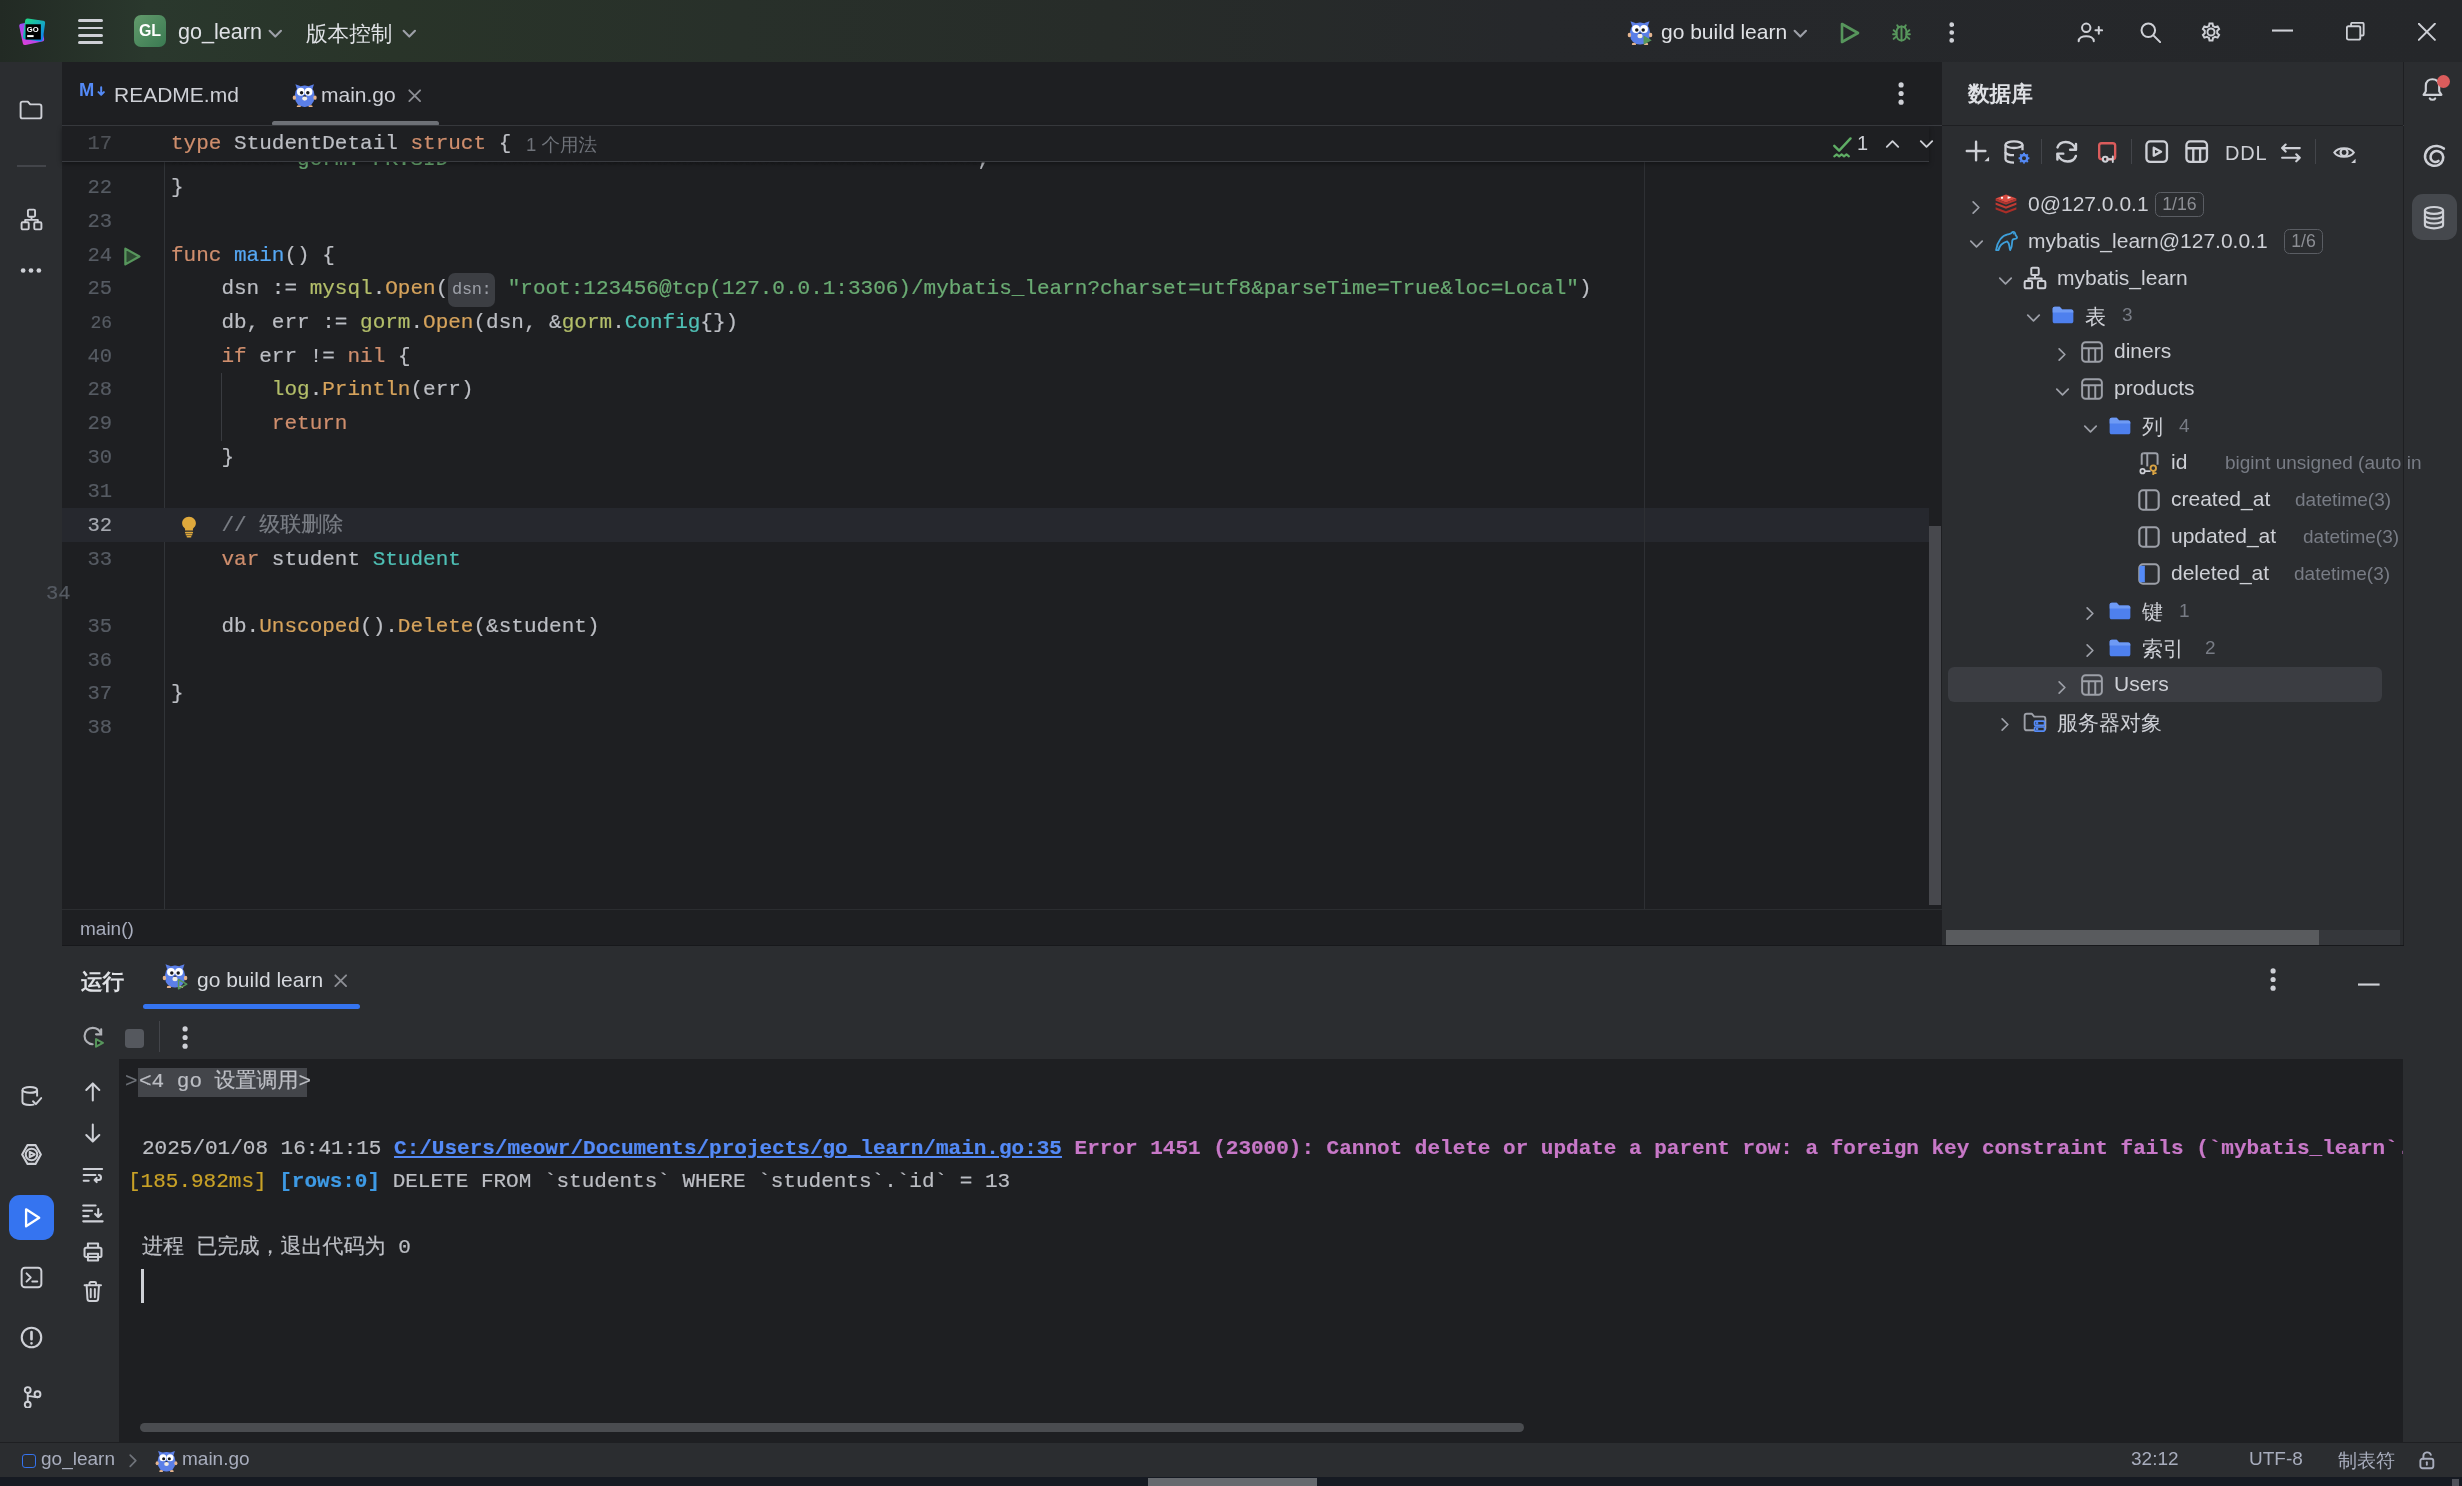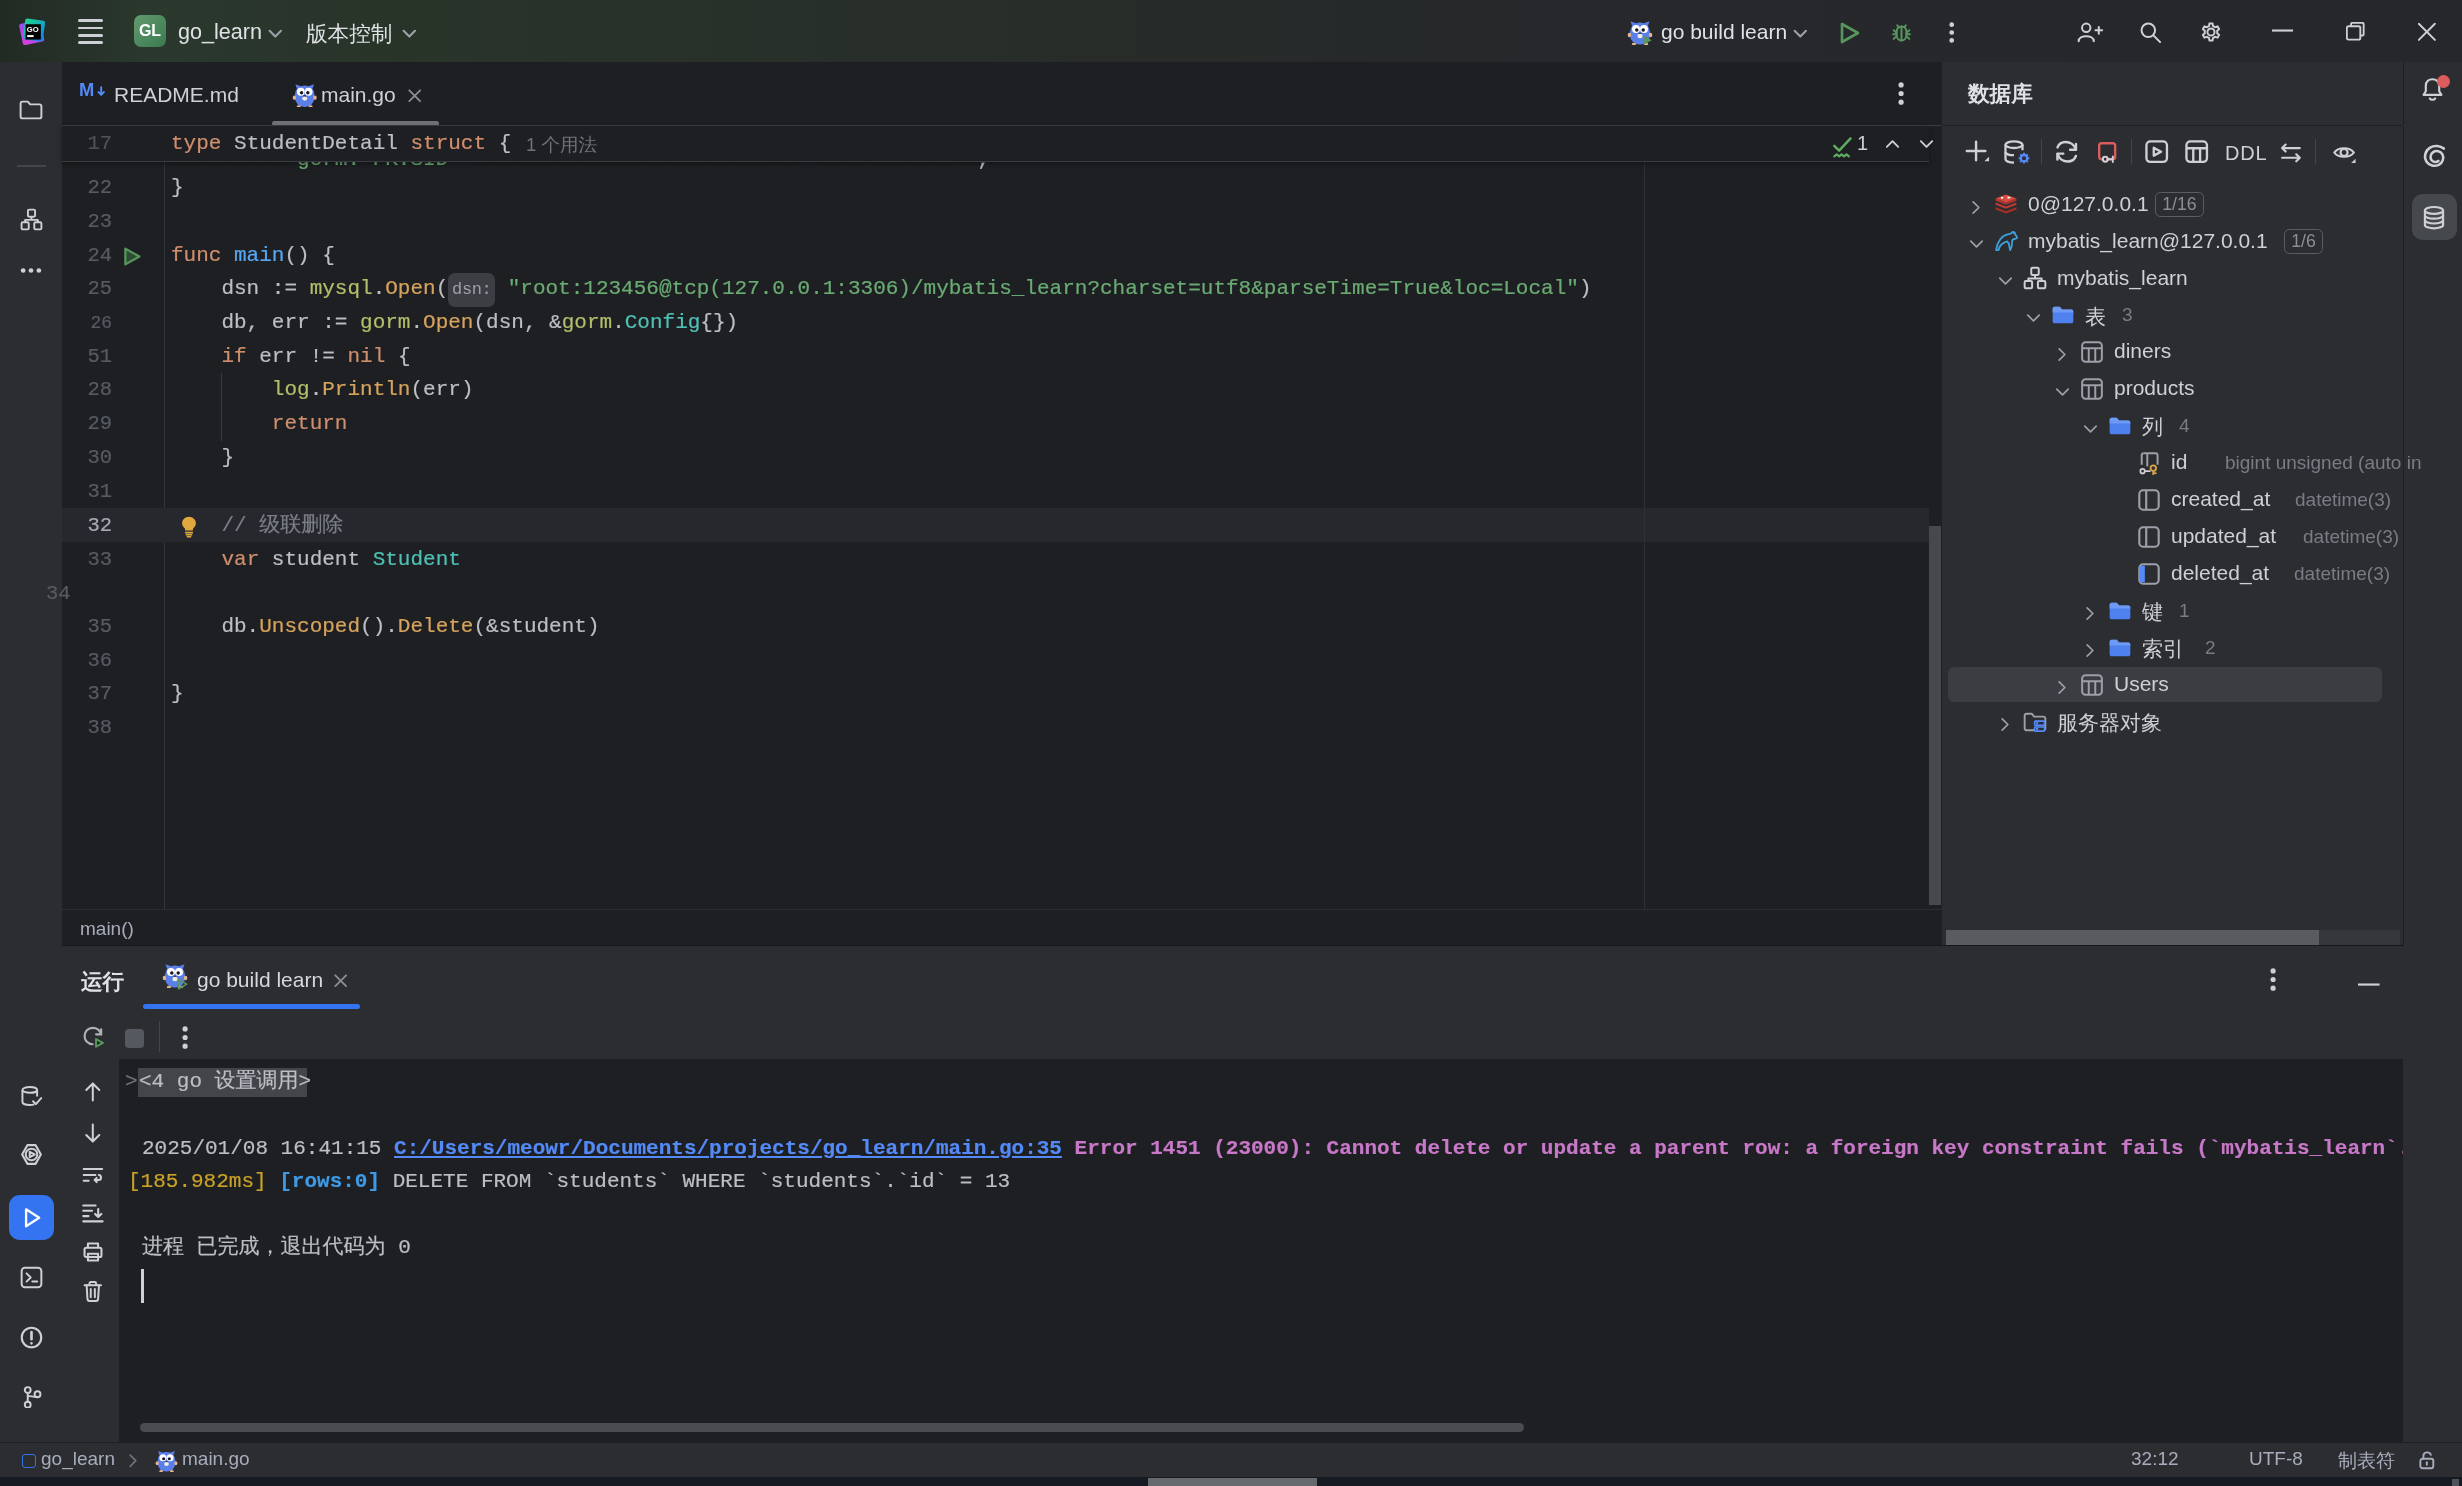--- a/index.html
+++ b/index.html
@@ -412,21 +412,21 @@
     </div>
     <div class="a" style="left:164px;top:126px;width:0.8px;height:783px;background:#313438;"></div>
     <div class="a" style="left:62px;top:508px;width:1867px;height:34px;background:#26282E;"></div>
     <div class="a" style="left:1644px;top:126px;width:0.8px;height:783px;background:#2E3034;"></div>
     <div class="a" style="left:1929px;top:526px;width:11.5px;height:379px;background:#55575C;opacity:.75;border-radius:0px;"></div>
     <div class="a mono" style="left:46px;top:171px;width:66px;text-align:right;color:#565B63;font-size:20.5px;line-height:34px;">22</div>
     <div class="a mono" style="left:46px;top:205px;width:66px;text-align:right;color:#565B63;font-size:20.5px;line-height:34px;">23</div>
     <div class="a mono" style="left:46px;top:239px;width:66px;text-align:right;color:#565B63;font-size:20.5px;line-height:34px;">24</div>
     <div class="a mono" style="left:46px;top:272px;width:66px;text-align:right;color:#565B63;font-size:20.5px;line-height:34px;">25</div>
     <div class="a mono" style="left:46px;top:306px;width:66px;text-align:right;color:#565B63;font-size:18px;line-height:34px;">26</div>
-    <div class="a mono" style="left:46px;top:340px;width:66px;text-align:right;color:#565B63;font-size:20.5px;line-height:34px;">51</div>
+    <div class="a mono" style="left:46px;top:340px;width:66px;text-align:right;color:#565B63;font-size:20.5px;line-height:34px;">40</div>
     <div class="a mono" style="left:46px;top:373px;width:66px;text-align:right;color:#565B63;font-size:20.5px;line-height:34px;">28</div>
     <div class="a mono" style="left:46px;top:407px;width:66px;text-align:right;color:#565B63;font-size:20.5px;line-height:34px;">29</div>
     <div class="a mono" style="left:46px;top:441px;width:66px;text-align:right;color:#565B63;font-size:20.5px;line-height:34px;">30</div>
     <div class="a mono" style="left:46px;top:475px;width:66px;text-align:right;color:#565B63;font-size:20.5px;line-height:34px;">31</div>
     <div class="a mono" style="left:46px;top:509px;width:66px;text-align:right;color:#A6A9B0;font-size:20.5px;line-height:34px;">32</div>
     <div class="a mono" style="left:46px;top:543px;width:66px;text-align:right;color:#565B63;font-size:20.5px;line-height:34px;">33</div>
     <div class="a mono" style="left:46px;top:577px;width:66px;text-align:left;color:#565B63;font-size:20.5px;line-height:34px;">34</div>
     <div class="a mono" style="left:46px;top:610px;width:66px;text-align:right;color:#565B63;font-size:20.5px;line-height:34px;">35</div>
     <div class="a mono" style="left:46px;top:644px;width:66px;text-align:right;color:#565B63;font-size:20.5px;line-height:34px;">36</div>
     <div class="a mono" style="left:46px;top:677px;width:66px;text-align:right;color:#565B63;font-size:20.5px;line-height:34px;">37</div>

